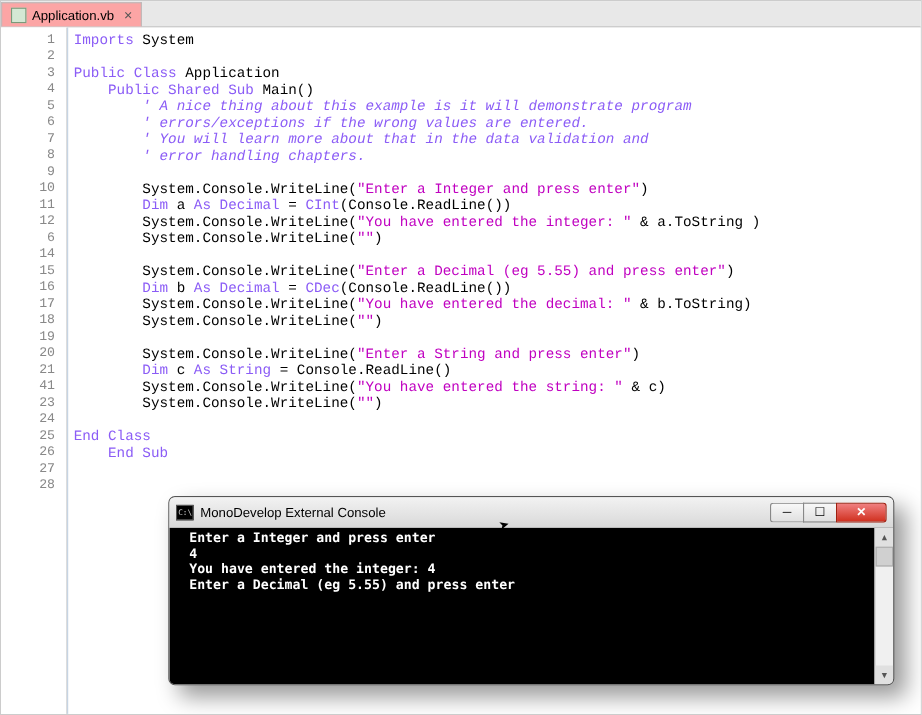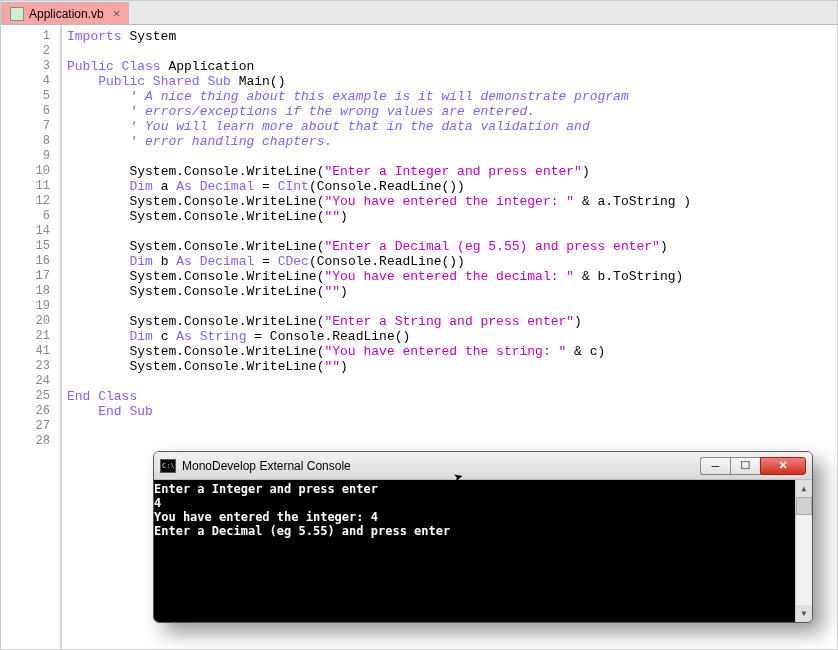--- a/index.html
+++ b/index.html
@@ -143,21 +143,21 @@
       background: linear-gradient(#f08080, #d03020);
       color: #fff;
       border-radius: 0 3px 3px 0;
       border-color: #a02010;
       font-weight: bold;
     }
     .console-body {
       background: #000;
       color: #fff;
       height: calc(100% - 28px);
-      padding: 2px 0;
+      padding: 2px 18px;
       font-family: "Lucida Console", Consolas, monospace;
       font-size: 12px;
       font-weight: bold;
       position: relative;
     }
     .console-line {
       line-height: 14px;
       white-space: pre;
     }
     .console-scrollbar {

